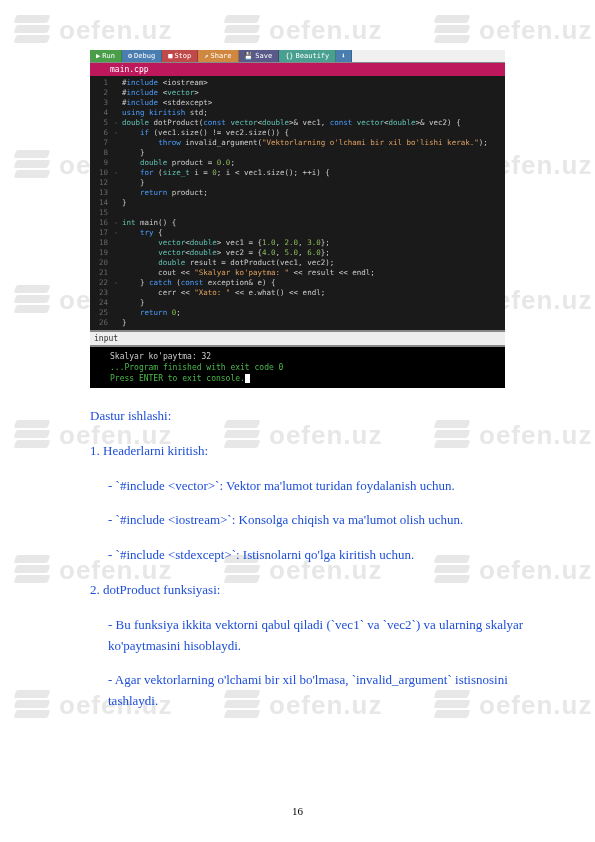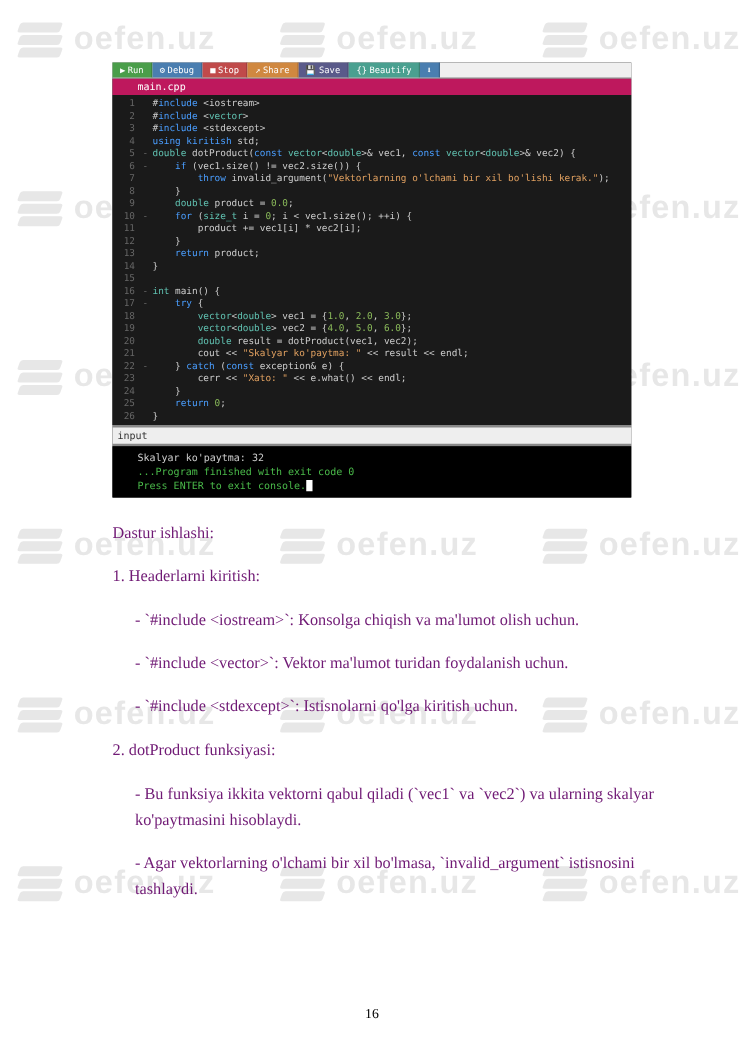--- a/index.html
+++ b/index.html
@@ -18,21 +18,21 @@
   pointer-events: none;
   z-index: 0;
 }
 .wm {
   position: absolute;
   color: #d0d0d0;
   opacity: 0.5;
   font-family: Arial, sans-serif;
   font-weight: bold;
   display: flex;
-  align-items: flex-end;
+  align-items: flex-start;
   gap: 10px;
 }
 .wm .stack {
   display: inline-flex;
   flex-direction: column;
   gap: 2px;
 }
 .wm .layer {
   width: 34px; height: 8px;
   background: #d0d0d0;
@@ -131,21 +131,21 @@
 .cursor-block {
   display: inline-block;
   width: 5px; height: 9px;
   background: #fff;
   vertical-align: text-bottom;
 }
 
 .doc-text {
   font-size: 13px;
   line-height: 1.6;
-  color: #701a75;
+  color: #1d4ed8;
 }
 .doc-text p { margin-bottom: 14px; }
 .doc-text .indent { padding-left: 18px; }
 .page-num {
   position: absolute;
   bottom: 25px;
   left: 0;
   width: 100%;
   text-align: center;
   font-size: 11px;
@@ -362,25 +362,20 @@
           <span class="gutter">9</span>
           <span class="fold"></span>
           <span class="codetxt">    <span class="type">double</span> product = <span class="num">0.0</span>;</span>
         </div>
         <div class="code-line">
           <span class="gutter">10</span>
           <span class="fold">-</span>
           <span class="codetxt">    <span class="kw">for</span> (<span class="type">size_t</span> i = <span class="num">0</span>; i &lt; vec1.size(); ++i) {</span>
         </div>
         <div class="code-line">
-          <span class="gutter">11</span>
-          <span class="fold"></span>
-          <span class="codetxt">        product += vec1[i] * vec2[i];</span>
-        </div>
-        <div class="code-line">
           <span class="gutter">12</span>
           <span class="fold"></span>
           <span class="codetxt">    }</span>
         </div>
         <div class="code-line">
           <span class="gutter">13</span>
           <span class="fold"></span>
           <span class="codetxt">    <span class="kw">return</span> product;</span>
         </div>
         <div class="code-line">
@@ -454,22 +449,22 @@
       <div class="out-line">Skalyar ko'paytma: 32</div>
       <div class="out-line"></div>
       <div class="out-line out-green">...Program finished with exit code 0</div>
       <div class="out-line out-green"><span>Press ENTER to exit console.</span><span class="cursor-block"></span></div>
     </div>
   </div>
 
   <div class="doc-text">
     <p>Dastur ishlashi:</p>
     <p>1. Headerlarni kiritish:</p>
+    <p class="indent">   - `#include &lt;vector&gt;`: Vektor ma'lumot turidan foydalanish uchun.</p>
     <p class="indent">   - `#include &lt;iostream&gt;`: Konsolga chiqish va ma'lumot olish uchun.</p>
-    <p class="indent">   - `#include &lt;vector&gt;`: Vektor ma'lumot turidan foydalanish uchun.</p>
     <p class="indent">   - `#include &lt;stdexcept&gt;`: Istisnolarni qo'lga kiritish uchun.</p>
     <p>2. dotProduct funksiyasi:</p>
     <p class="indent">   - Bu funksiya ikkita vektorni qabul qiladi (`vec1` va `vec2`) va ularning skalyar ko'paytmasini hisoblaydi.</p>
     <p class="indent">   - Agar vektorlarning o'lchami bir xil bo'lmasa, `invalid_argument` istisnosini tashlaydi.</p>
   </div>
 
 </div>
 
 <div class="page-num">16</div>
 

